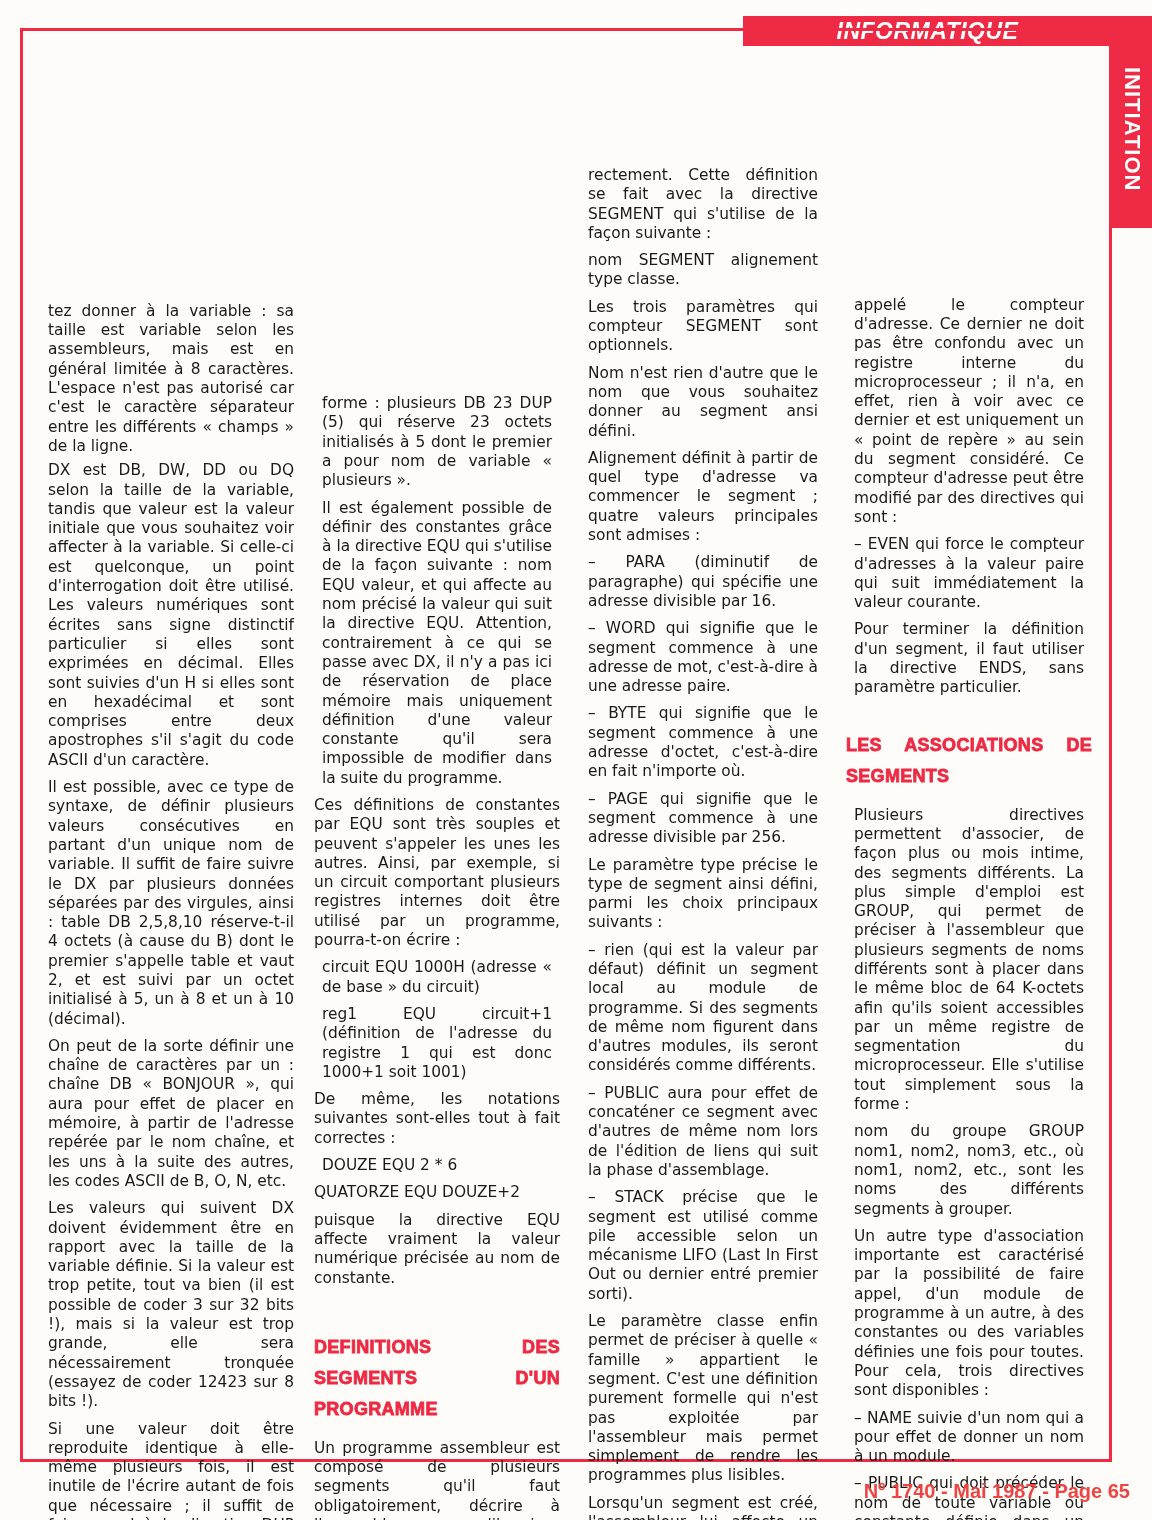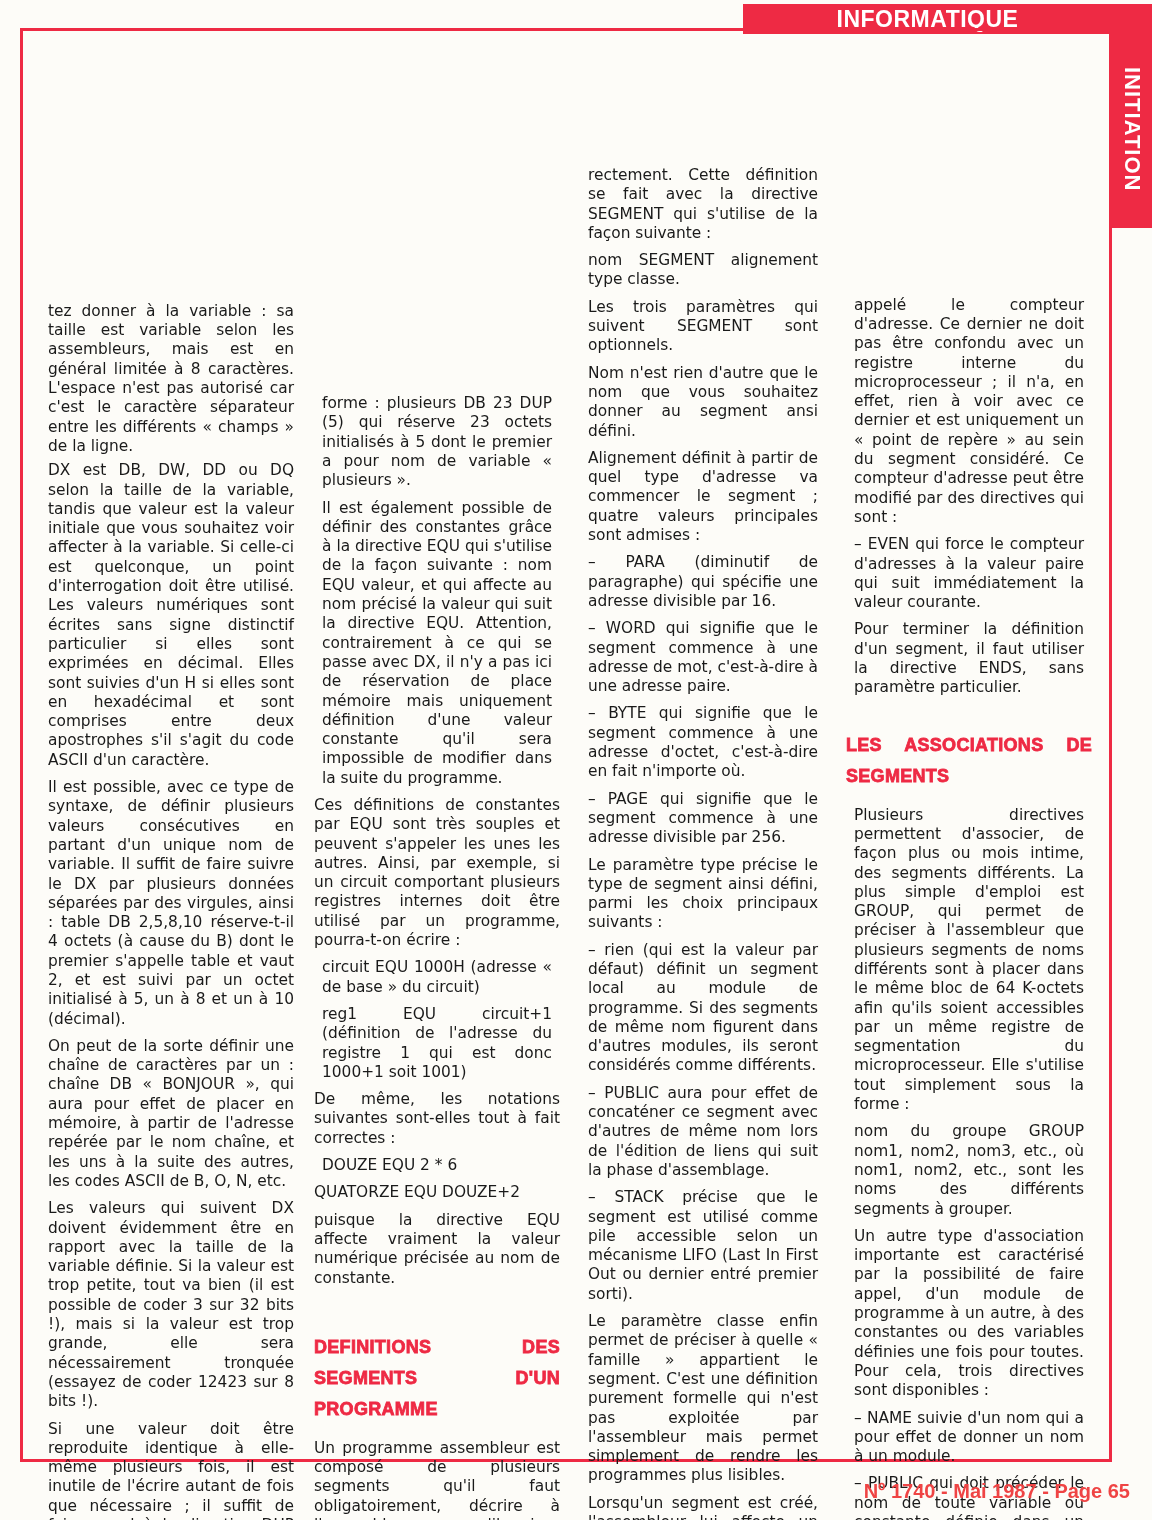--- a/index.html
+++ b/index.html
@@ -2,25 +2,25 @@
 <html><head>
 <meta charset="utf-8">
 <style>
   html, body { margin: 0; padding: 0; }
   body {
     width: 1152px; height: 1520px; background: #fdfcf8;
     position: relative; overflow: hidden;
     font-family: "DejaVu Sans", sans-serif; color: #1a1a1a;
   }
   .top-tab {
-    position: absolute; left: 743px; top: 4px; width: 409px; height: 30px;
+    position: absolute; left: 743px; top: 16px; width: 409px; height: 30px;
     background: #ee2a44; color: #fff; font-family: "Liberation Sans", sans-serif;
     font-weight: bold; font-size: 23px; letter-spacing: 0.5px;
     display: flex; align-items: center; justify-content: center;
-    padding-right: 40px; box-sizing: border-box;
+    padding-right: 40px; box-sizing: border-box; font-style: italic;
   }
   .side-tab {
     position: absolute; left: 1112px; top: 30px; width: 40px; height: 198px;
     background: #ee2a44;
     display: flex; align-items: center; justify-content: center;
   }
   .side-tab span {
     writing-mode: vertical-rl; color: #fff; font-family: "Liberation Sans", sans-serif;
     font-weight: bold; font-size: 22px; letter-spacing: 1px;
   }
@@ -81,21 +81,21 @@
     <p class="gap tight">DOUZE EQU 2 * 6</p>
     <p>QUATORZE EQU DOUZE+2</p>
     <p class="gap">puisque la directive EQU affecte vraiment la valeur numérique précisée au nom de constante.</p>
     <div class="heading">DEFINITIONS DES SEGMENTS D'UN PROGRAMME</div>
     <p>Un programme assembleur est composé de plusieurs segments qu'il faut obligatoirement, décrire à l'assembleur pour qu'il puisse travailler cor-</p>
   </div>
 
   <div class="col">
     <p class="tight">rectement. Cette définition se fait avec la directive SEGMENT qui s'utilise de la façon suivante :</p>
     <p class="tight">nom SEGMENT alignement type classe.</p>
-    <p class="tight">Les trois paramètres qui suivent SEGMENT sont optionnels.</p>
+    <p class="tight">Les trois paramètres qui compteur SEGMENT sont optionnels.</p>
     <p class="tight">Nom n'est rien d'autre que le nom que vous souhaitez donner au segment ansi défini.</p>
     <p class="tight">Alignement définit à partir de quel type d'adresse va commencer le segment ; quatre valeurs principales sont admises :</p>
     <p class="tight">– PARA (diminutif de paragraphe) qui spécifie une adresse divisible par 16.</p>
     <p class="tight">– WORD qui signifie que le segment commence à une adresse de mot, c'est-à-dire à une adresse paire.</p>
     <p class="tight">– BYTE qui signifie que le segment commence à une adresse d'octet, c'est-à-dire en fait n'importe où.</p>
     <p class="tight">– PAGE qui signifie que le segment commence à une adresse divisible par 256.</p>
     <p class="tight">Le paramètre type précise le type de segment ainsi défini, parmi les choix principaux suivants :</p>
     <p class="tight">– rien (qui est la valeur par défaut) définit un segment local au module de programme. Si des segments de même nom figurent dans d'autres modules, ils seront considérés comme différents.</p>
     <p class="tight">– PUBLIC aura pour effet de concaténer ce segment avec d'autres de même nom lors de l'édition de liens qui suit la phase d'assemblage.</p>
     <p class="tight">– STACK précise que le segment est utilisé comme pile accessible selon un mécanisme LIFO (Last In First Out ou dernier entré premier sorti).</p>

